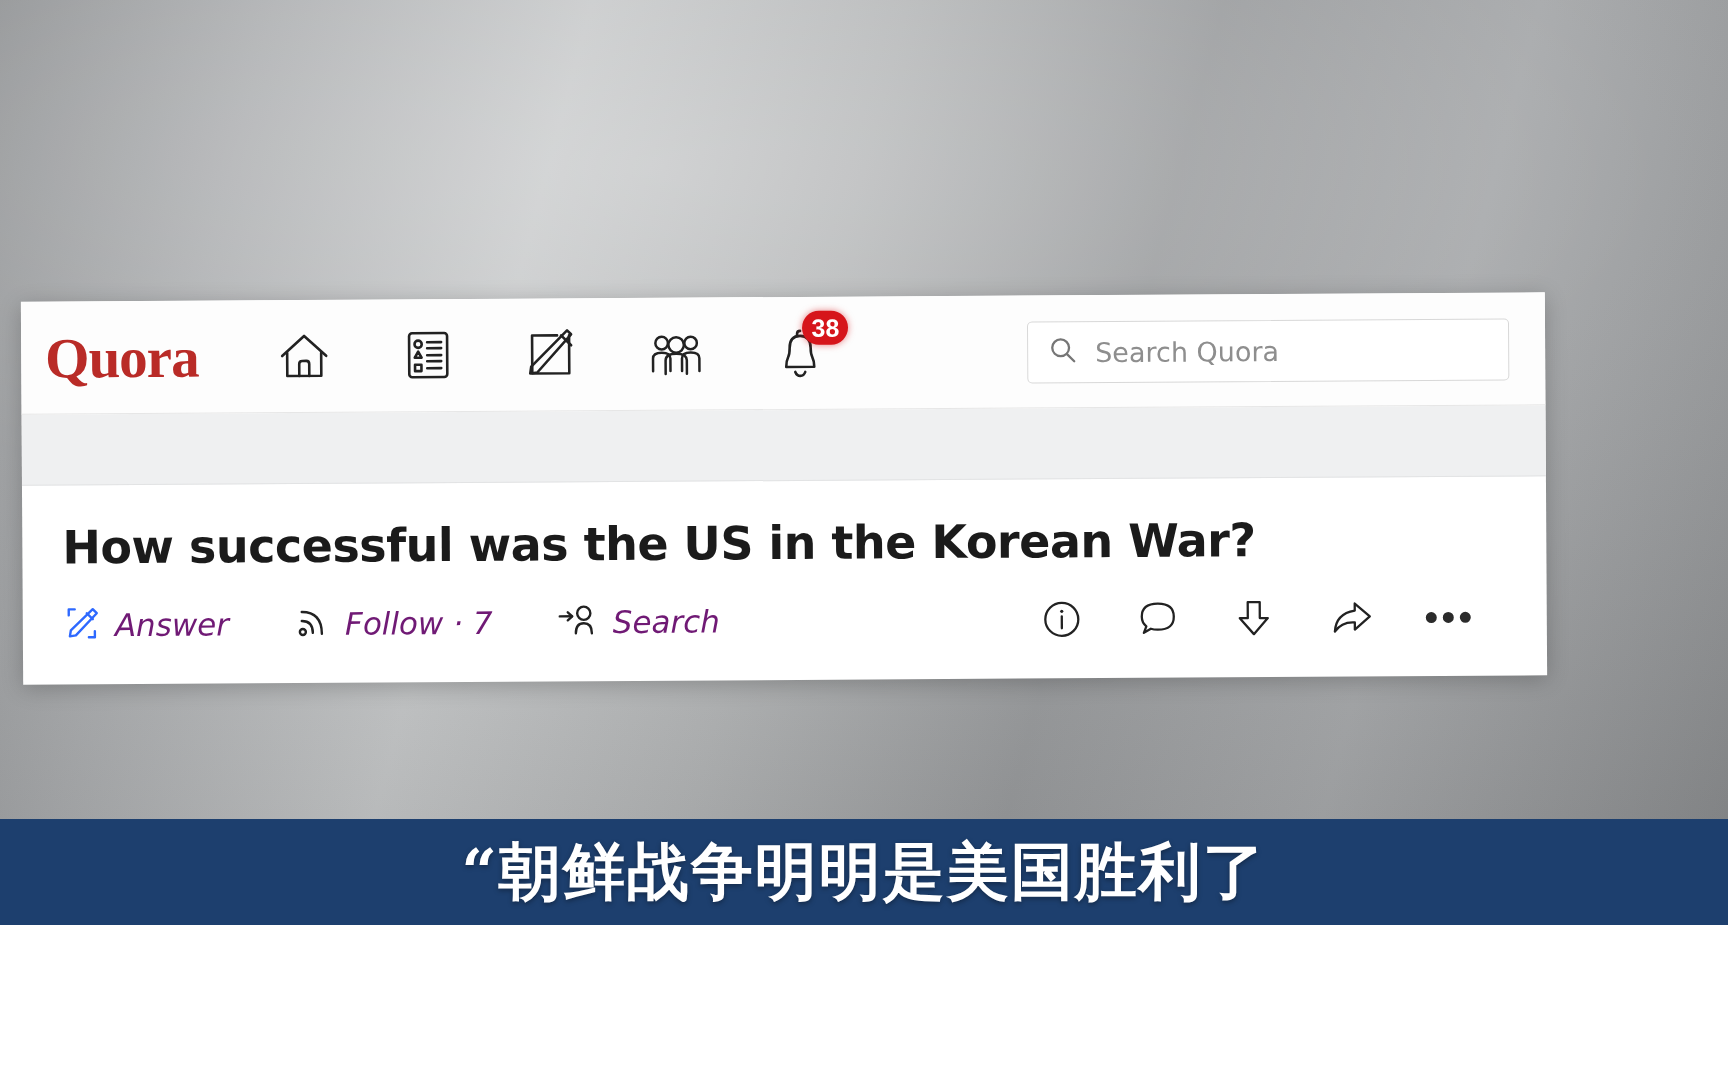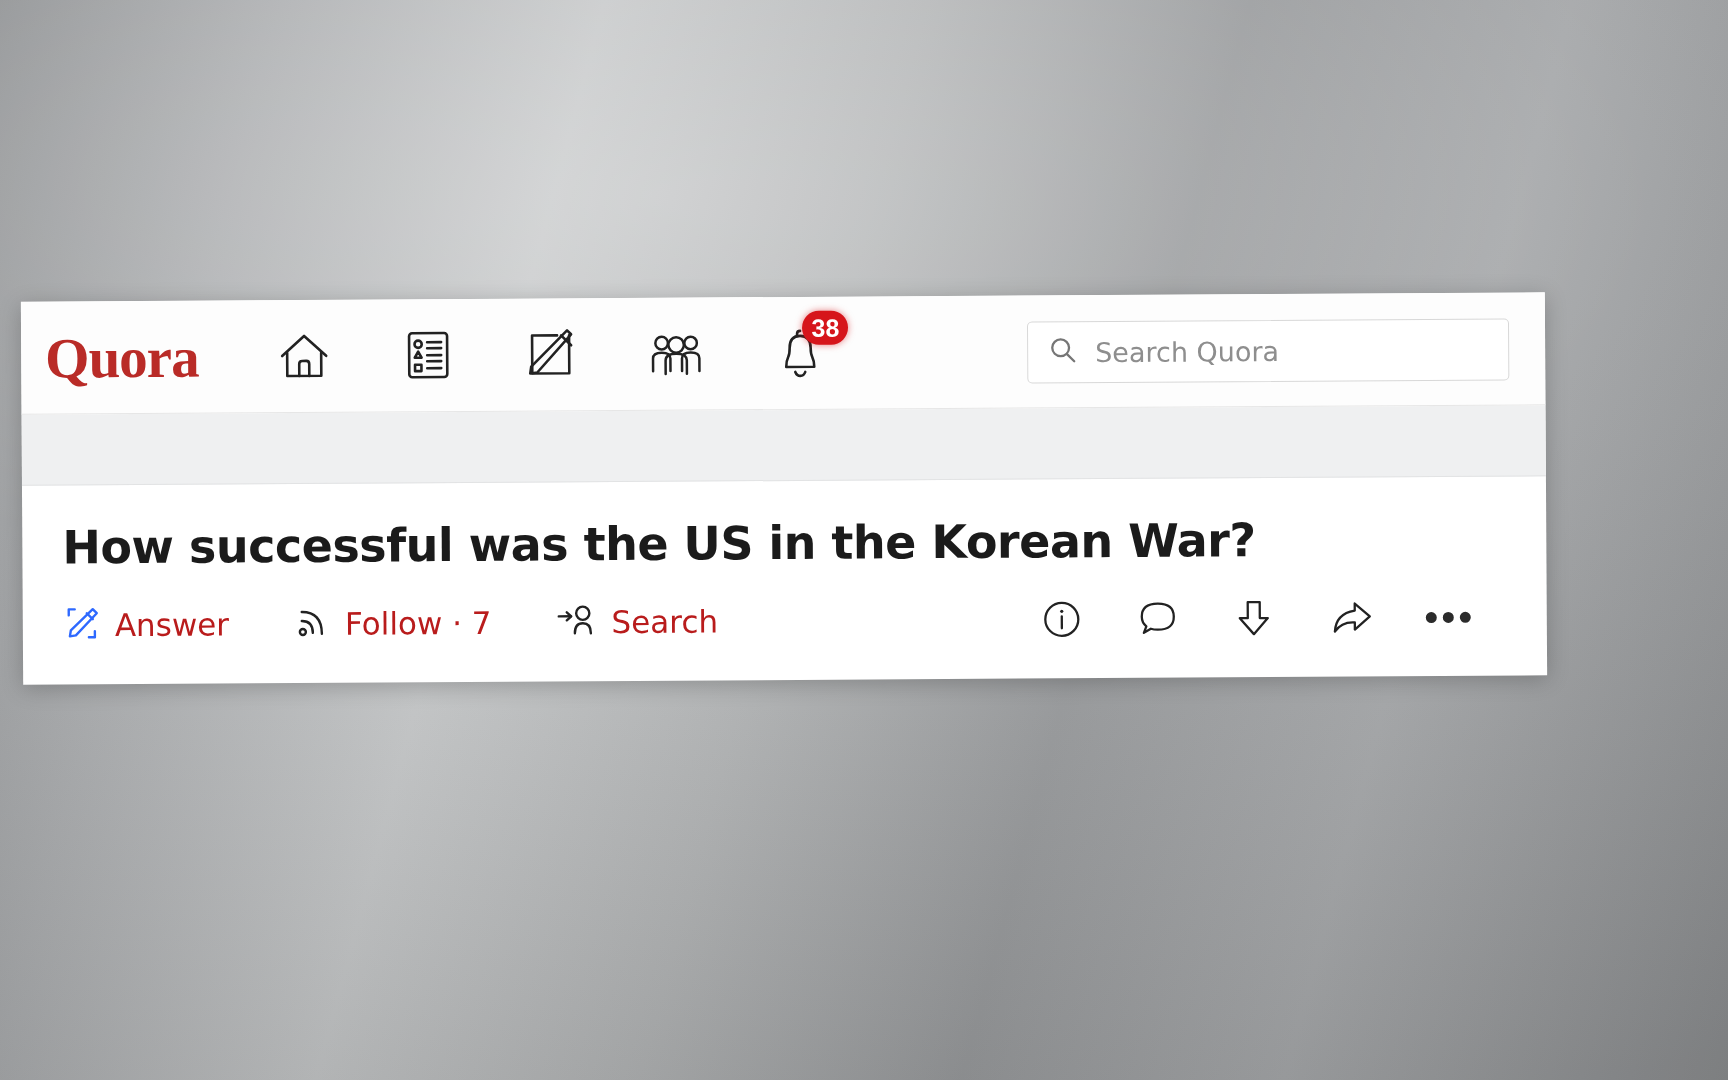--- a/index.html
+++ b/index.html
@@ -7,21 +7,21 @@
     padding: 0;
     width: 1728px;
     height: 1080px;
     overflow: hidden;
     font-family: "Liberation Sans", sans-serif;
   }
 
   #stage {
     position: relative;
     width: 1728px;
-    height: 1080px;
+    height: 925px;
     background: linear-gradient(105deg, #8f9193 0%, #a9abad 14%, #c3c5c6 30%, #b0b2b3 46%, #97999b 62%, #a6a8aa 78%, #8b8d8f 100%);
     overflow: hidden;
   }
 
   
   #stage:before {
     content: "";
     position: absolute;
     inset: 0;
     background: radial-gradient(ellipse 130% 90% at 38% 18%, rgba(255,255,255,0.30) 0%, rgba(255,255,255,0.05) 45%, rgba(0,0,0,0.10) 100%);
@@ -153,22 +153,23 @@
   .act {
     display: flex;
     align-items: center;
     gap: 14px;
     margin-right: 64px;
     cursor: pointer;
   }
   .act .alabel {
     font-family: "DejaVu Sans", sans-serif;
     font-size: 31px;
-    color: #b91c1c;
+    color: #701a75;
     white-space: nowrap;
+    font-style: italic;
   }
 
   .spacer { flex: 1; }
 
   .righticons {
     display: flex;
     align-items: center;
     gap: 52px;
     margin-right: 36px;
   }
@@ -361,14 +362,17 @@
             <i></i>
               <i></i>
               <i></i>
           </div>
 
         </div>
       </div>
     </div>
   </div>
 
+  <div id="subtitle-bar">
+    <span class="stext">“朝鲜战争明明是美国胜利了</span>
+  </div>
 
 </div>
 
 </body></html>

